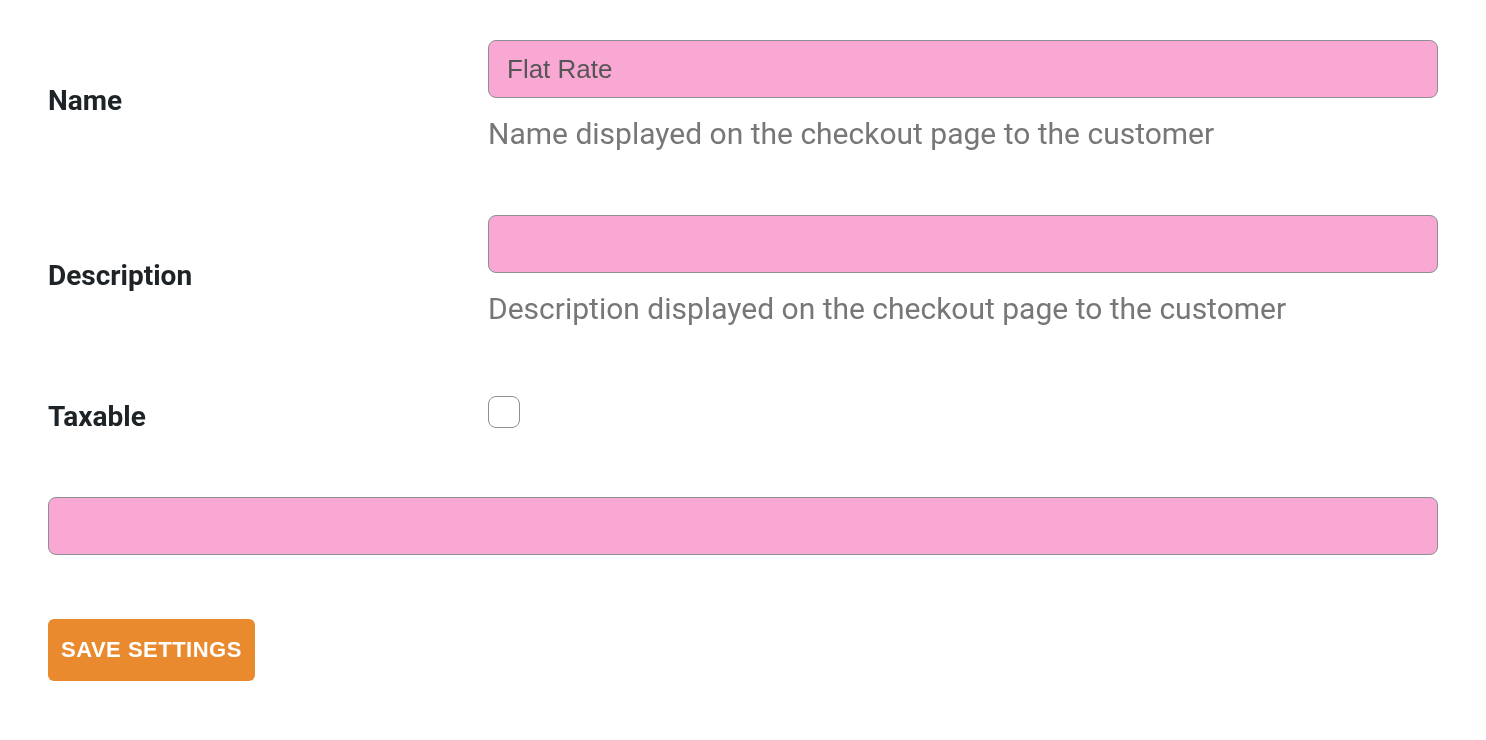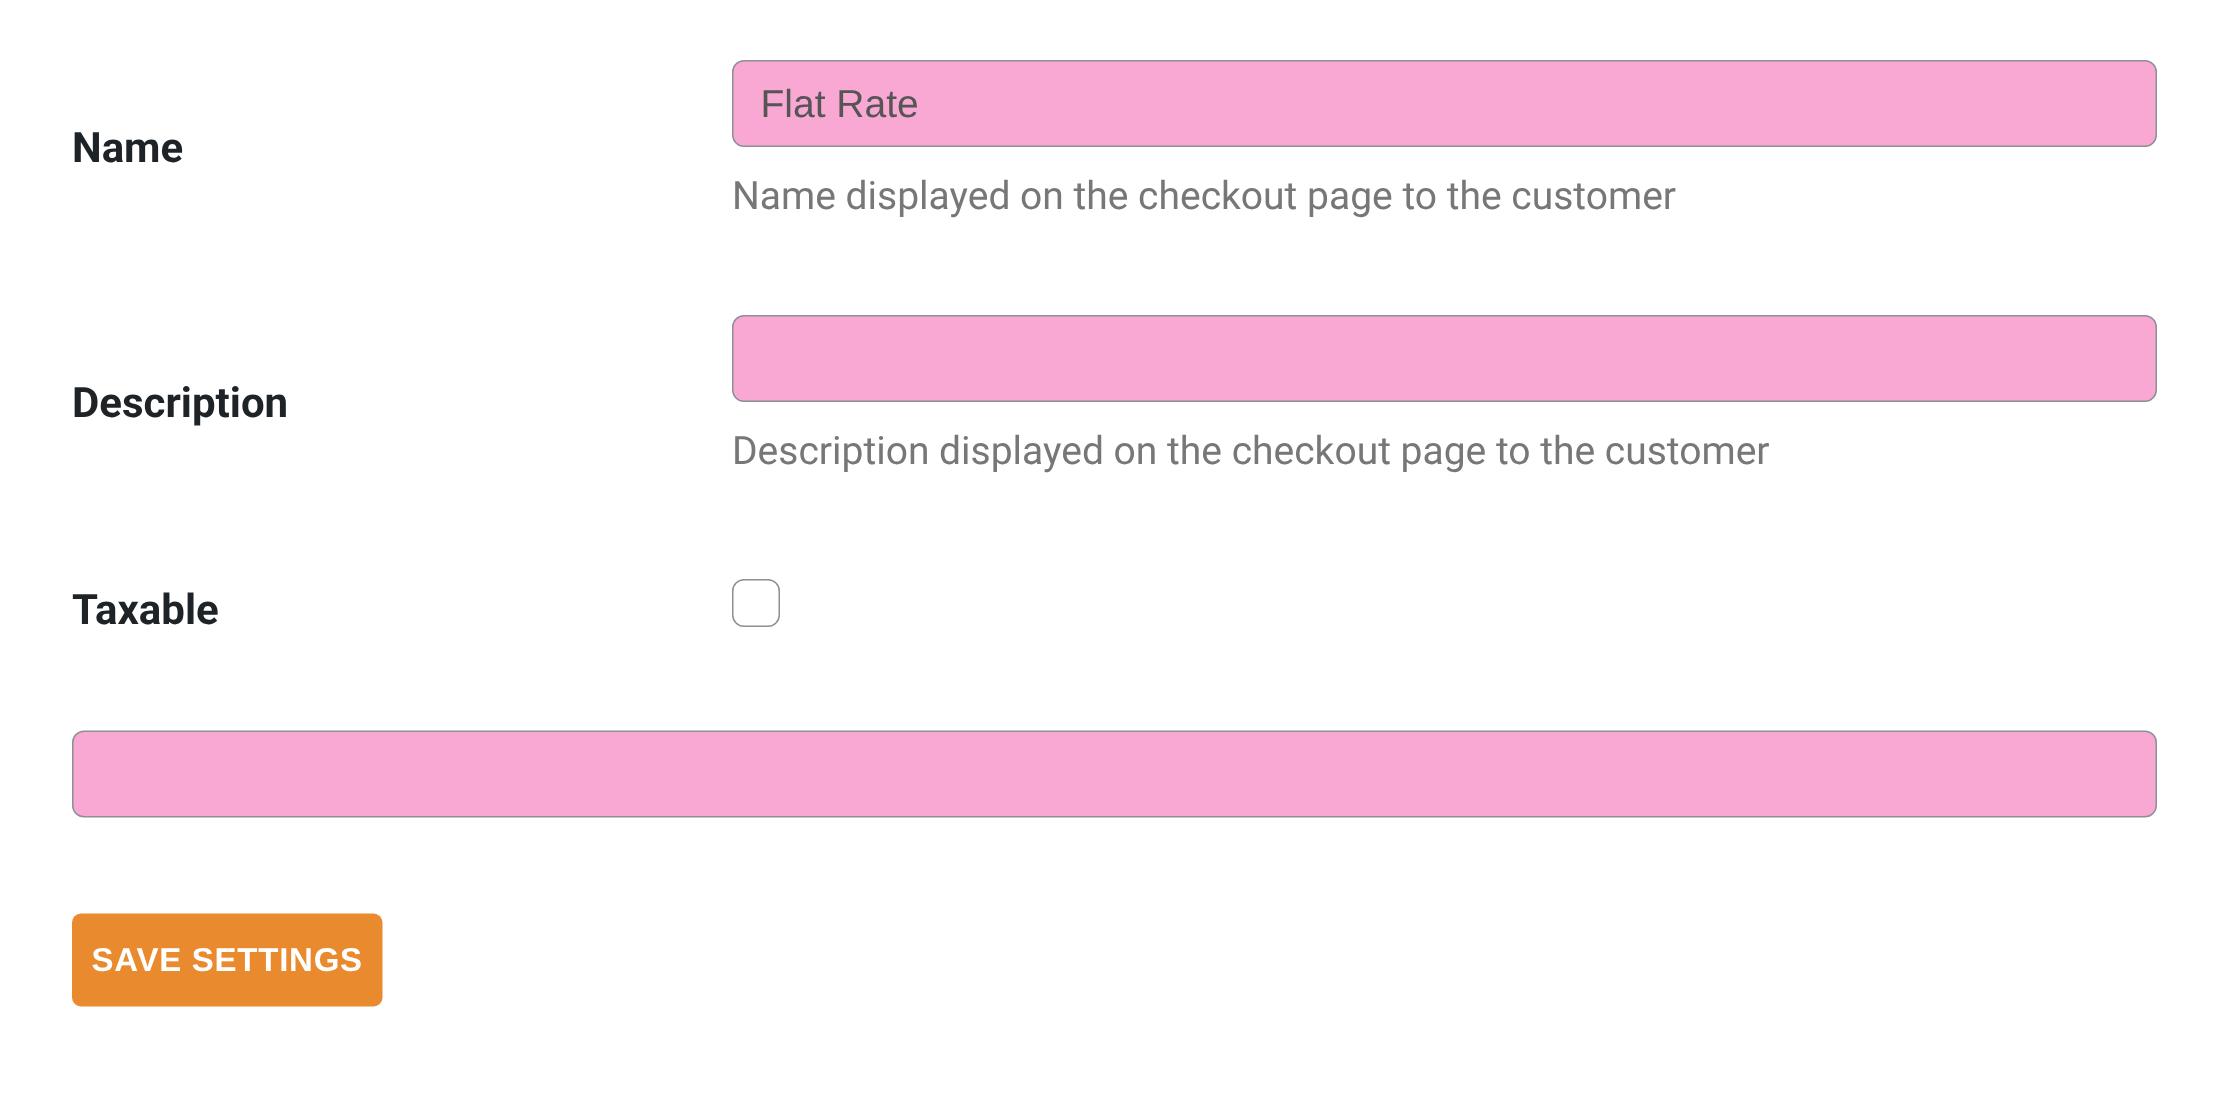--- a/index.html
+++ b/index.html
@@ -40,21 +40,21 @@
       border: 1px solid #8c8f94;
       border-radius: 8px;
       padding: 0 18px;
       font-size: 26px;
       color: #555;
       background: #f9a8d4;
       outline: none;
     }
     .helper-text {
       margin-top: 18px;
-      font-size: 26px;
+      font-size: 30px;
       color: #777;
       font-weight: 400;
     }
     .checkbox {
       width: 32px;
       height: 32px;
       border: 1.5px solid #8c8f94;
       border-radius: 8px;
       background: #fff;
       appearance: none;

